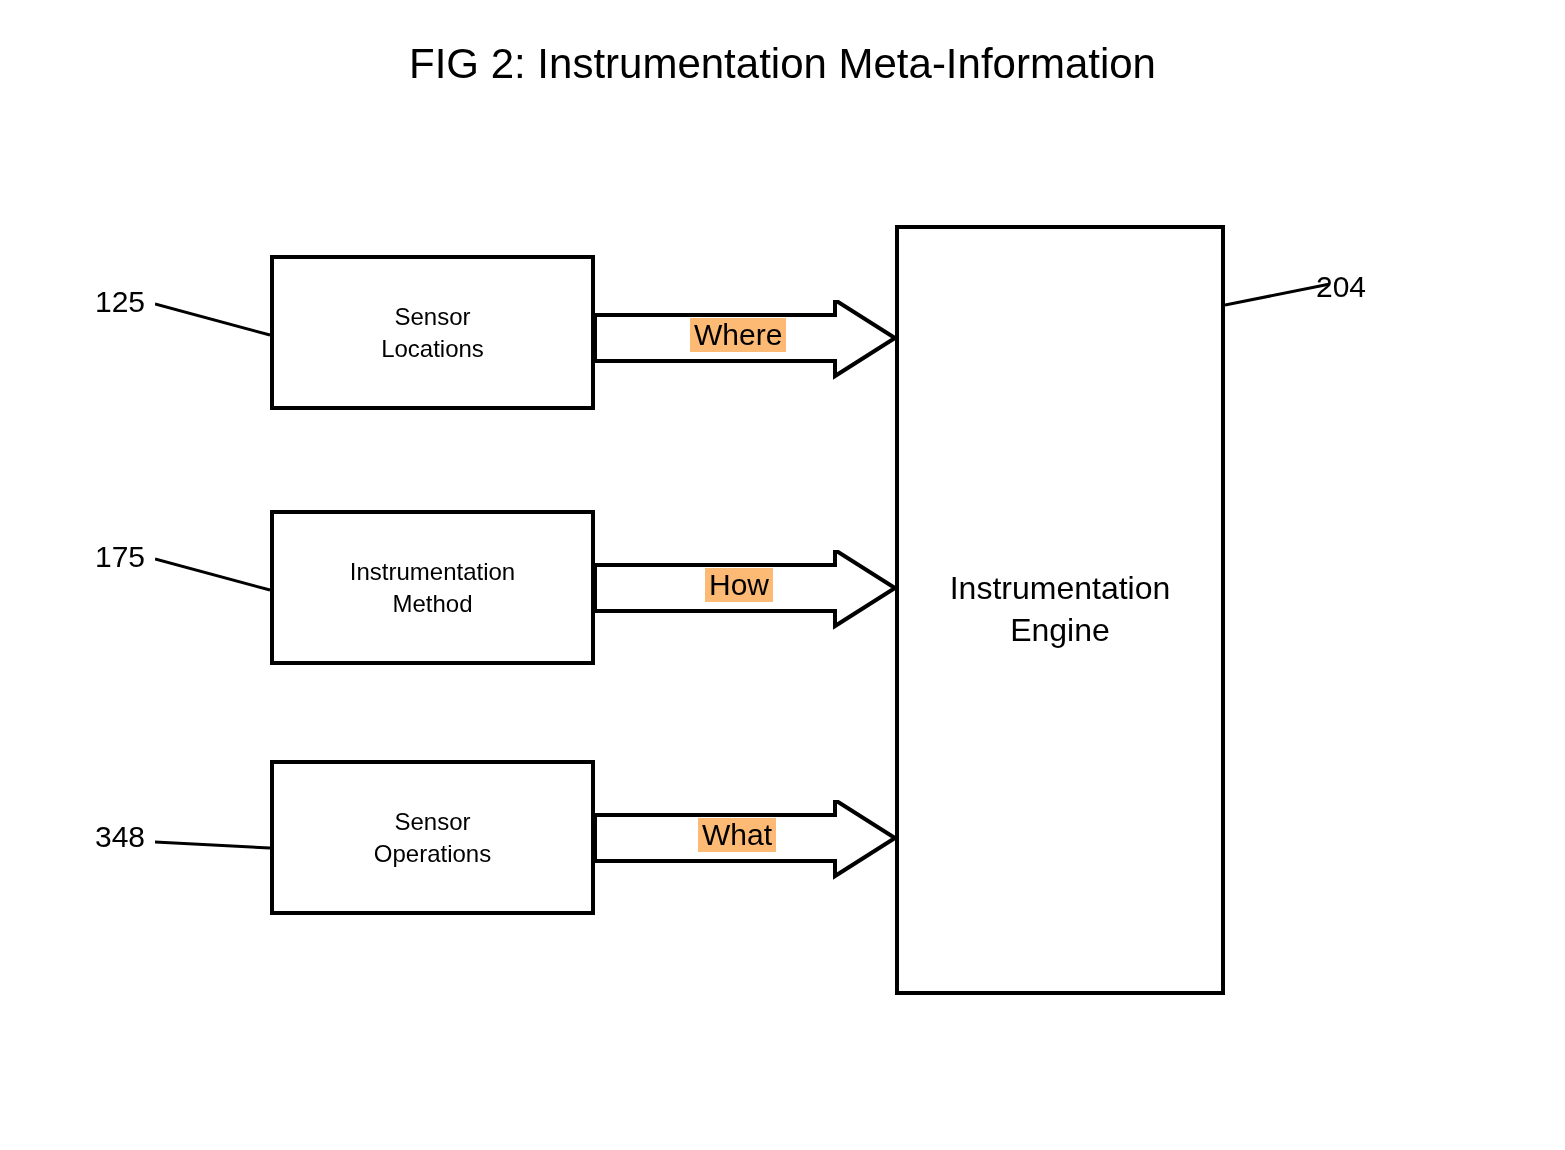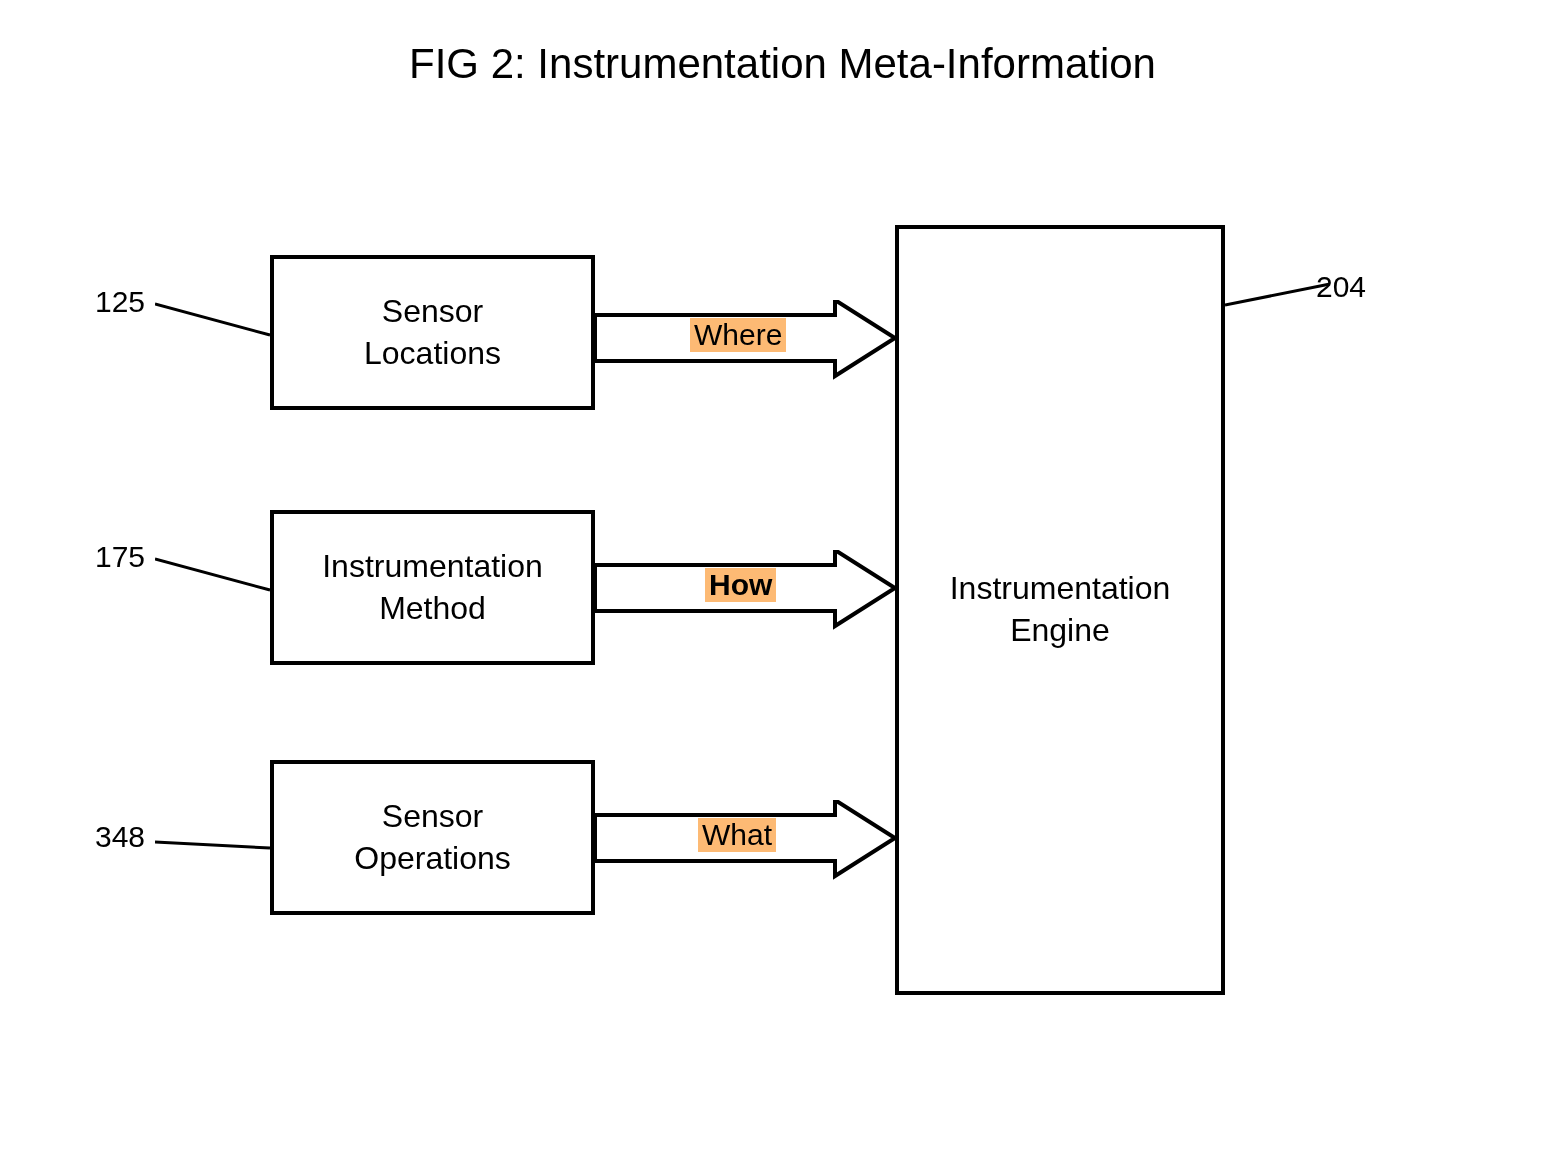--- a/index.html
+++ b/index.html
@@ -25,21 +25,21 @@
       color: #000;
     }
     .box {
       position: absolute;
       border: 4px solid #000;
       background: #fff;
       display: flex;
       align-items: center;
       justify-content: center;
       text-align: center;
-      font-size: 32px;
+      font-size: 24px;
       line-height: 1.3;
       padding: 10px;
     }
     .box-engine {
       font-size: 32px;
     }
     .ref-label {
       position: absolute;
       font-size: 30px;
       color: #000;
@@ -101,18 +101,18 @@
 </svg>
 
 <svg class="arrow-shape" style="left:595px; top:300px; width:305px; height:80px;">
   <polygon points="0,15 240,15 240,0 300,38 240,76 240,61 0,61" fill="#fff" stroke="#000" stroke-width="4"></polygon>
 </svg>
 <div class="arrow-label" style="left:690px; top:318px;">Where</div>
 
 <svg class="arrow-shape" style="left:595px; top:550px; width:305px; height:80px;">
   <polygon points="0,15 240,15 240,0 300,38 240,76 240,61 0,61" fill="#fff" stroke="#000" stroke-width="4"></polygon>
 </svg>
-<div class="arrow-label" style="left:705px; top:568px;font-weight:bold;">How</div>
+<div class="arrow-label" style="left:705px; top:568px;">How</div>
 
 <svg class="arrow-shape" style="left:595px; top:800px; width:305px; height:80px;">
   <polygon points="0,15 240,15 240,0 300,38 240,76 240,61 0,61" fill="#fff" stroke="#000" stroke-width="4"></polygon>
 </svg>
 <div class="arrow-label" style="left:698px; top:818px;">What</div>
 
 </body></html>

